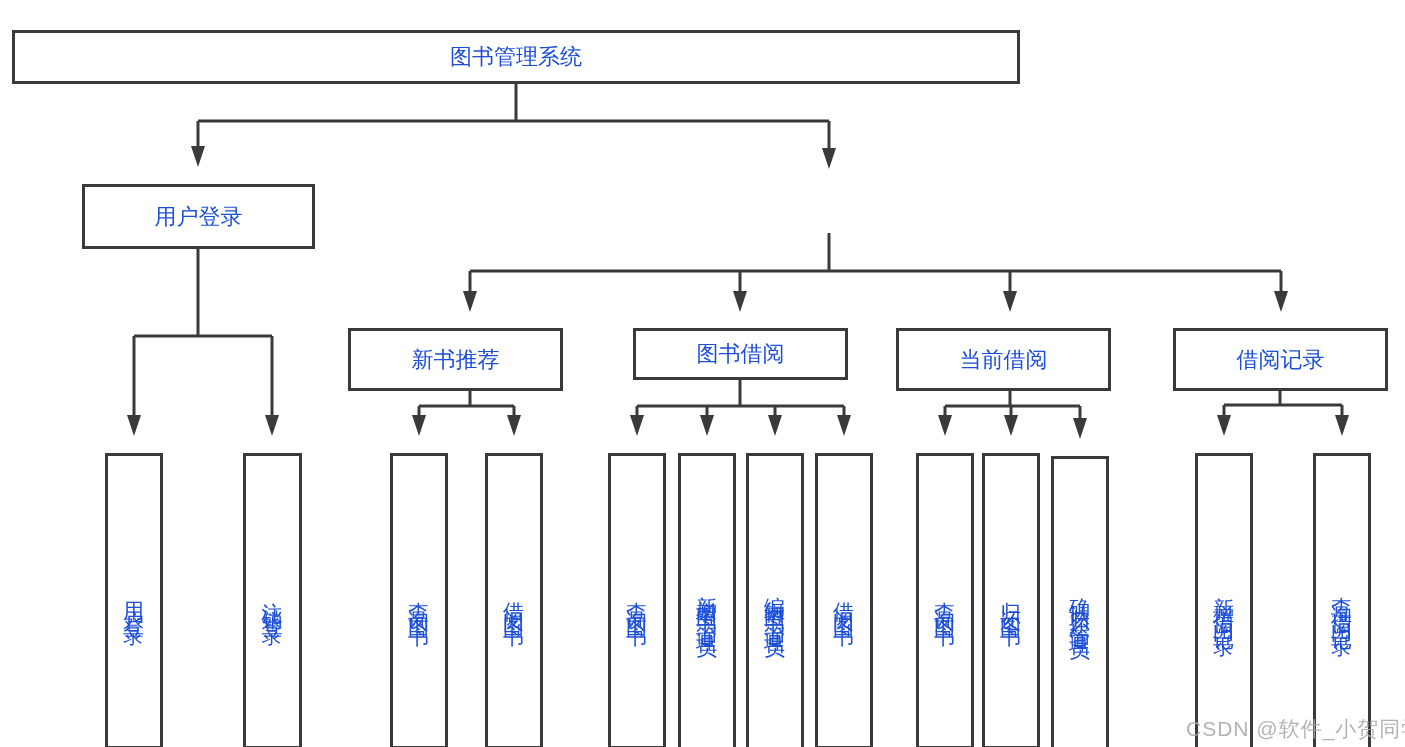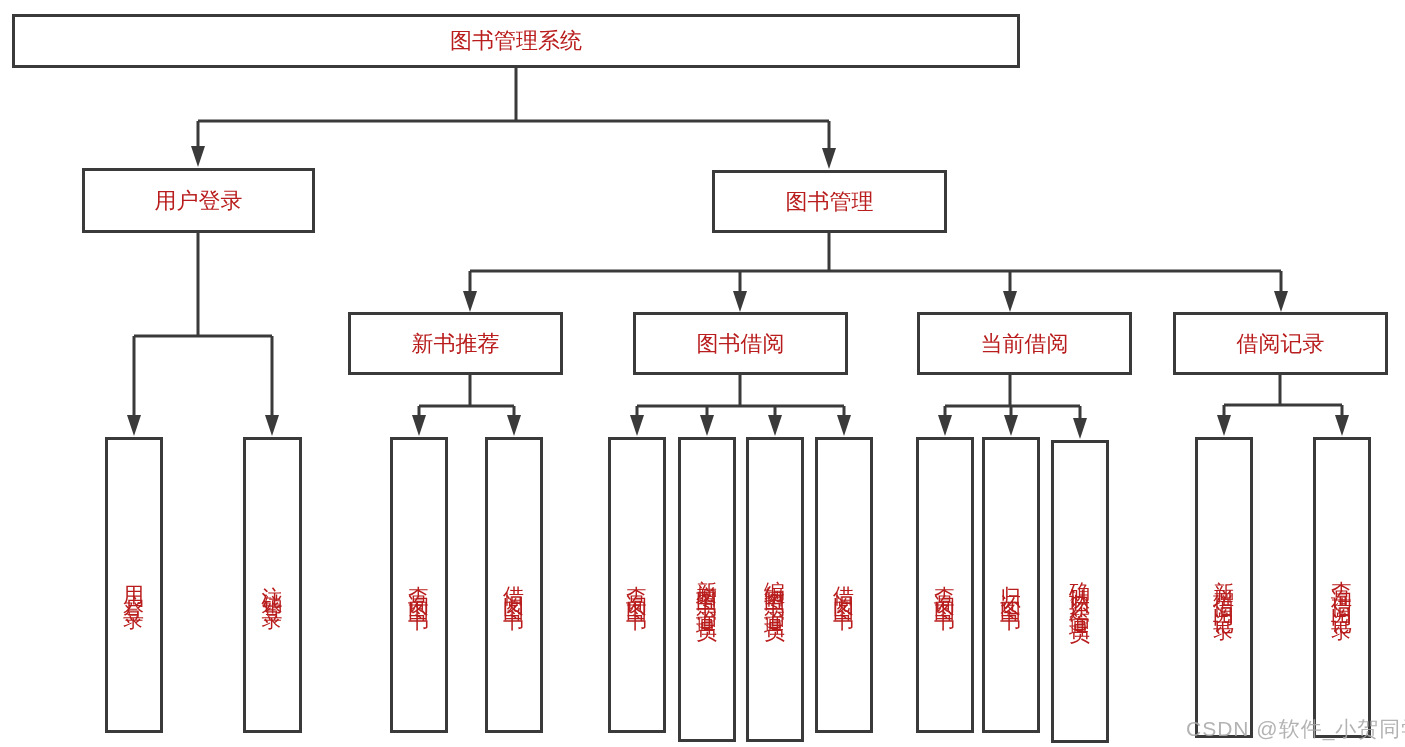--- a/index.html
+++ b/index.html
@@ -10,24 +10,25 @@
     font-family:"Liberation Sans","DejaVu Sans",sans-serif;
     overflow:hidden;
   }
   #wires{position:absolute;left:0;top:0;width:1405px;height:747px;}
   .box{
     position:absolute;
     box-sizing:border-box;
     background:#ffffff;
     border:3px solid #3a3a3a;
     display:flex;align-items:center;justify-content:center;
-    color:#b91c1c;
+    color:#1d4ed8;
     font-size:22px;
     line-height:1;
     z-index:2;
+    margin-top:16px;
   }
   .v{
     writing-mode:vertical-rl;
     text-orientation:mixed;
     font-size:21px;
     letter-spacing:8px;
     text-align:center;
   }
   .v.tight{letter-spacing:6px;}
   #watermark{
@@ -77,25 +78,24 @@
       <use href="#ah" x="1011" y="436"></use>
       <use href="#ah" x="1080" y="439"></use>
       <use href="#ah" x="1224" y="436"></use>
       <use href="#ah" x="1342" y="436"></use>
     </g>
   </svg>
 
   <div class="box" style="left:12px;top:14px;width:1008px;height:54px">图书管理系统</div>
 
   <div class="box" style="left:82px;top:168px;width:233px;height:65px">用户登录</div>
-  <div class="box" style="left:712px;top:170px;width:235px;height:63px">图书管理</div>
 
   <div class="box" style="left:348px;top:312px;width:215px;height:63px">新书推荐</div>
-  <div class="box" style="left:633px;top:312px;width:215px;height:63px">图书借阅</div>
-  <div class="box" style="left:917px;top:312px;width:215px;height:63px">当前借阅</div>
+  <div class="box" style="left:633px;top:312px;width:215px;height:52px">图书借阅</div>
+  <div class="box" style="left:896px;top:312px;width:215px;height:63px">当前借阅</div>
   <div class="box" style="left:1173px;top:312px;width:215px;height:63px">借阅记录</div>
 
   <div class="box v" style="left:105px;top:437px;width:58px;height:296px">用户登录</div>
   <div class="box v" style="left:243px;top:437px;width:59px;height:296px">注销登录</div>
 
   <div class="box v" style="left:390px;top:437px;width:58px;height:296px">查询图书</div>
   <div class="box v" style="left:485px;top:437px;width:58px;height:296px">借阅图书</div>
 
   <div class="box v" style="left:608px;top:437px;width:58px;height:296px">查询图书</div>
   <div class="box v tight" style="left:678px;top:437px;width:58px;height:305px">新增图书（管理员）</div>

